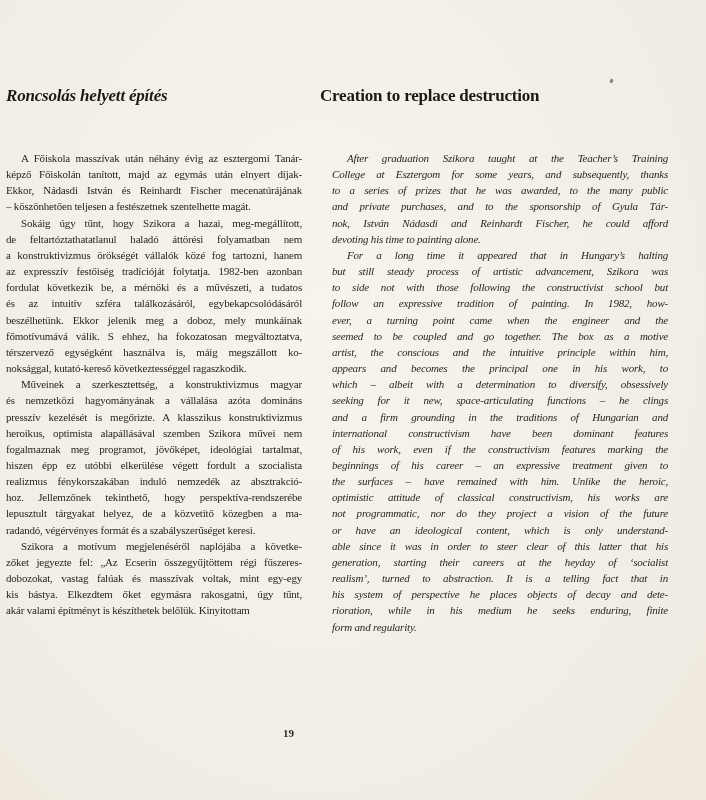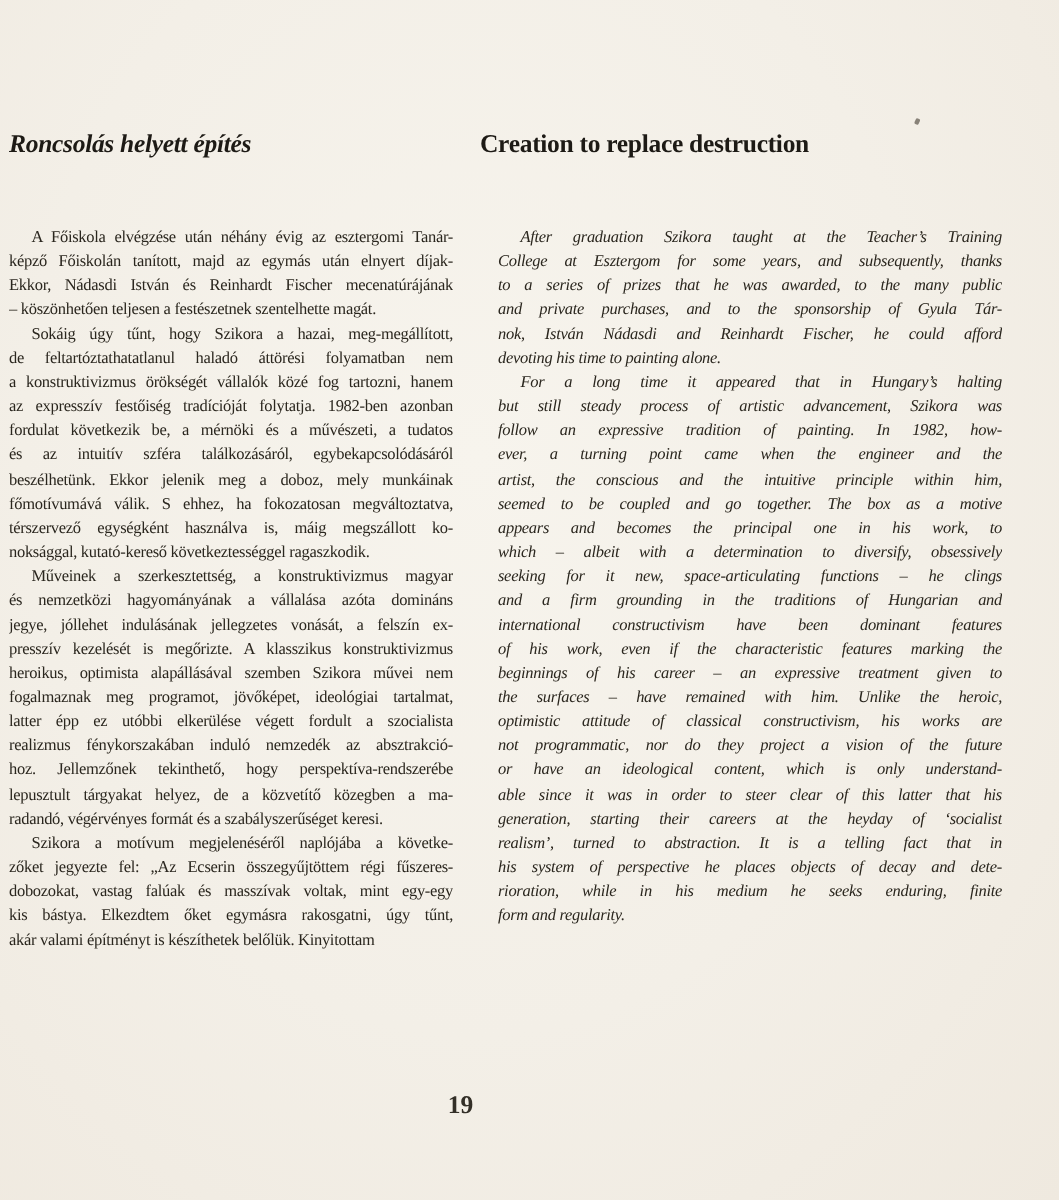--- a/index.html
+++ b/index.html
@@ -45,22 +45,22 @@
     text-align-last: justify;
     white-space: normal;
   }
   .line.first { text-indent: 15px; }
   .line.last  { text-align-last: left; }
   .page-number {
     position: absolute;
     left: 283px;
     top: 727px;
     width: 48px;
-    text-align: center;
-    font-size: 17px;
+    text-align: left;
+    font-size: 11px;
     font-weight: bold;
     color: #332f27;
   }
   
   .scan-speck {
     position: absolute;
     left: 610px;
     top: 79px;
     width: 3px;
     height: 4px;
@@ -76,45 +76,44 @@
 <div class="page">
 
   <h2 class="heading heading-hu">Roncsolás helyett építés</h2>
 
   <h2 class="heading heading-en">Creation to replace destruction</h2>
 
   <span class="scan-speck"></span>
 
   <div class="col col-hu" id="col-hu">
       <div>
-        <div class="line first" style="color: rgb(42, 38, 30);">A Főiskola elvégzése után néhány évig az esztergomi Tanár-</div>
+        <div class="line first" style="color: rgb(42, 38, 30);">A Főiskola masszívak után néhány évig az esztergomi Tanár-</div>
         <div class="line" style="color: rgb(42, 38, 30);">képző Főiskolán tanított, majd az egymás után elnyert díjak-</div>
         <div class="line" style="color: rgb(42, 38, 30);">Ekkor, Nádasdi István és Reinhardt Fischer mecenatúrájának</div>
         <div class="line last" style="color: rgb(42, 38, 30);">– köszönhetően teljesen a festészetnek szentelhette magát.</div>
       </div>
       <div>
         <div class="line first" style="color: rgb(42, 38, 30);">Sokáig úgy tűnt, hogy Szikora a hazai, meg-megállított,</div>
         <div class="line" style="color: rgb(42, 38, 30);">de feltartóztathatatlanul haladó áttörési folyamatban nem</div>
         <div class="line" style="color: rgb(42, 38, 30);">a konstruktivizmus örökségét vállalók közé fog tartozni, hanem</div>
         <div class="line" style="color: rgb(42, 38, 30);">az expresszív festőiség tradícióját folytatja. 1982-ben azonban</div>
         <div class="line" style="color: rgb(42, 38, 30);">fordulat következik be, a mérnöki és a művészeti, a tudatos</div>
         <div class="line" style="color: rgb(42, 38, 30);">és az intuitív szféra találkozásáról, egybekapcsolódásáról</div>
         <div class="line" style="color: rgb(42, 38, 30);">beszélhetünk. Ekkor jelenik meg a doboz, mely munkáinak</div>
         <div class="line" style="color: rgb(42, 38, 30);">főmotívumává válik. S ehhez, ha fokozatosan megváltoztatva,</div>
         <div class="line" style="color: rgb(42, 38, 30);">térszervező egységként használva is, máig megszállott ko-</div>
         <div class="line last" style="color: rgb(42, 38, 30);">noksággal, kutató-kereső következtességgel ragaszkodik.</div>
       </div>
       <div>
         <div class="line first" style="color: rgb(42, 38, 30);">Műveinek a szerkesztettség, a konstruktivizmus magyar</div>
         <div class="line" style="color: rgb(42, 38, 30);">és nemzetközi hagyományának a vállalása azóta domináns</div>
-        <div class="line" style="color: rgb(42, 38, 30);">jegye, jóllehet indulásának jellegzetes vonását, a felszín ex-</div>
         <div class="line" style="color: rgb(42, 38, 30);">presszív kezelését is megőrizte. A klasszikus konstruktivizmus</div>
         <div class="line" style="color: rgb(42, 38, 30);">heroikus, optimista alapállásával szemben Szikora művei nem</div>
         <div class="line" style="color: rgb(42, 38, 30);">fogalmaznak meg programot, jövőképet, ideológiai tartalmat,</div>
-        <div class="line" style="color: rgb(42, 38, 30);">latter épp ez utóbbi elkerülése végett fordult a szocialista</div>
+        <div class="line" style="color: rgb(42, 38, 30);">hiszen épp ez utóbbi elkerülése végett fordult a szocialista</div>
         <div class="line" style="color: rgb(42, 38, 30);">realizmus fénykorszakában induló nemzedék az absztrakció-</div>
         <div class="line" style="color: rgb(42, 38, 30);">hoz. Jellemzőnek tekinthető, hogy perspektíva-rendszerébe</div>
         <div class="line" style="color: rgb(42, 38, 30);">lepusztult tárgyakat helyez, de a közvetítő közegben a ma-</div>
         <div class="line last" style="color: rgb(42, 38, 30);">radandó, végérvényes formát és a szabályszerűséget keresi.</div>
       </div>
       <div>
         <div class="line first" style="color: rgb(42, 38, 30);">Szikora a motívum megjelenéséről naplójába a követke-</div>
         <div class="line" style="color: rgb(42, 38, 30);">zőket jegyezte fel: „Az Ecserin összegyűjtöttem régi fűszeres-</div>
         <div class="line" style="color: rgb(42, 38, 30);">dobozokat, vastag falúak és masszívak voltak, mint egy-egy</div>
         <div class="line" style="color: rgb(42, 38, 30);">kis bástya. Elkezdtem őket egymásra rakosgatni, úgy tűnt,</div>
@@ -127,30 +126,31 @@
         <div class="line first" style="color: rgb(42, 38, 30);">After graduation Szikora taught at the Teacher’s Training</div>
         <div class="line" style="color: rgb(42, 38, 30);">College at Esztergom for some years, and subsequently, thanks</div>
         <div class="line" style="color: rgb(42, 38, 30);">to a series of prizes that he was awarded, to the many public</div>
         <div class="line" style="color: rgb(42, 38, 30);">and private purchases, and to the sponsorship of Gyula Tár-</div>
         <div class="line" style="color: rgb(42, 38, 30);">nok, István Nádasdi and Reinhardt Fischer, he could afford</div>
         <div class="line last" style="color: rgb(42, 38, 30);">devoting his time to painting alone.</div>
       </div>
       <div>
         <div class="line first" style="color: rgb(42, 38, 30);">For a long time it appeared that in Hungary’s halting</div>
         <div class="line" style="color: rgb(42, 38, 30);">but still steady process of artistic advancement, Szikora was</div>
+        <div class="line" style="color: rgb(42, 38, 30);">to side not with those following the constructivist school but</div>
         <div class="line" style="color: rgb(42, 38, 30);">follow an expressive tradition of painting. In 1982, how-</div>
         <div class="line" style="color: rgb(42, 38, 30);">ever, a turning point came when the engineer and the</div>
+        <div class="line" style="color: rgb(42, 38, 30);">seemed to be coupled and go together. The box as a motive</div>
         <div class="line" style="color: rgb(42, 38, 30);">artist, the conscious and the intuitive principle within him,</div>
-        <div class="line" style="color: rgb(42, 38, 30);">seemed to be coupled and go together. The box as a motive</div>
         <div class="line" style="color: rgb(42, 38, 30);">appears and becomes the principal one in his work, to</div>
         <div class="line" style="color: rgb(42, 38, 30);">which – albeit with a determination to diversify, obsessively</div>
         <div class="line" style="color: rgb(42, 38, 30);">seeking for it new, space-articulating functions – he clings</div>
         <div class="line" style="color: rgb(42, 38, 30);">and a firm grounding in the traditions of Hungarian and</div>
         <div class="line" style="color: rgb(42, 38, 30);">international constructivism have been dominant features</div>
-        <div class="line" style="color: rgb(42, 38, 30);">of his work, even if the characteristic features marking the</div>
+        <div class="line" style="color: rgb(42, 38, 30);">of his work, even if the constructivism features marking the</div>
         <div class="line" style="color: rgb(42, 38, 30);">beginnings of his career – an expressive treatment given to</div>
         <div class="line" style="color: rgb(42, 38, 30);">the surfaces – have remained with him. Unlike the heroic,</div>
         <div class="line" style="color: rgb(42, 38, 30);">optimistic attitude of classical constructivism, his works are</div>
         <div class="line" style="color: rgb(42, 38, 30);">not programmatic, nor do they project a vision of the future</div>
         <div class="line" style="color: rgb(42, 38, 30);">or have an ideological content, which is only understand-</div>
         <div class="line" style="color: rgb(42, 38, 30);">able since it was in order to steer clear of this latter that his</div>
         <div class="line" style="color: rgb(42, 38, 30);">generation, starting their careers at the heyday of ‘socialist</div>
         <div class="line" style="color: rgb(42, 38, 30);">realism’, turned to abstraction. It is a telling fact that in</div>
         <div class="line" style="color: rgb(42, 38, 30);">his system of perspective he places objects of decay and dete-</div>
         <div class="line" style="color: rgb(42, 38, 30);">rioration, while in his medium he seeks enduring, finite</div>

